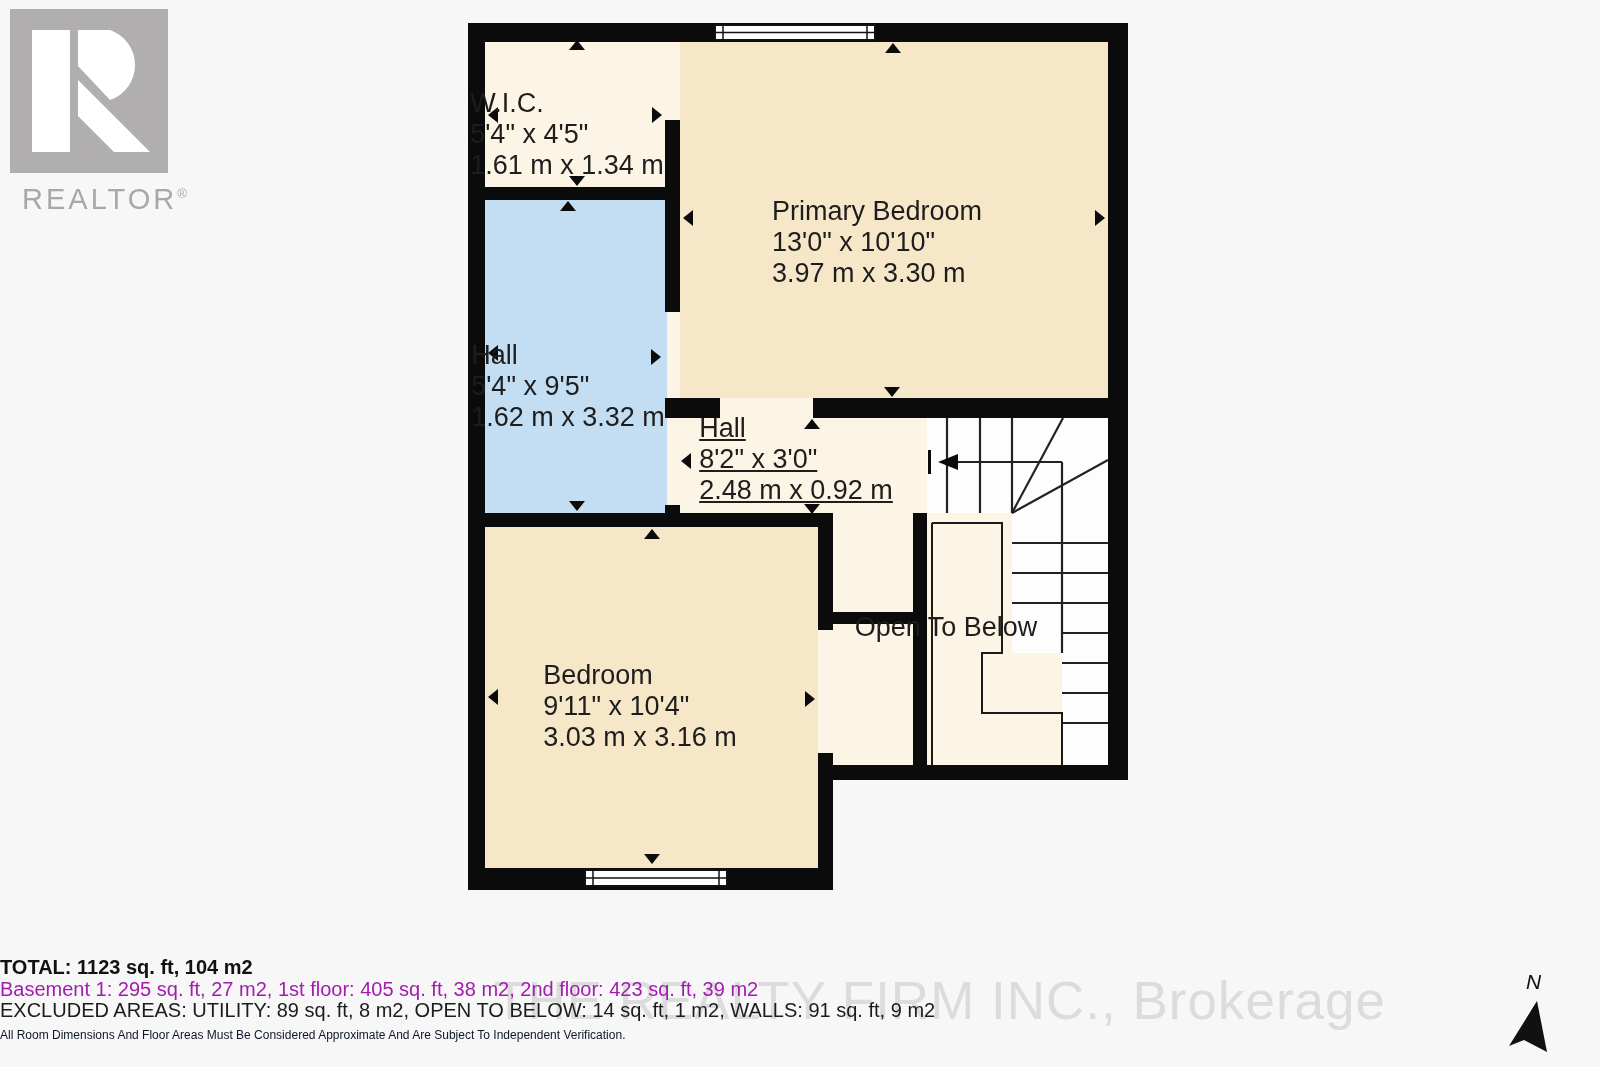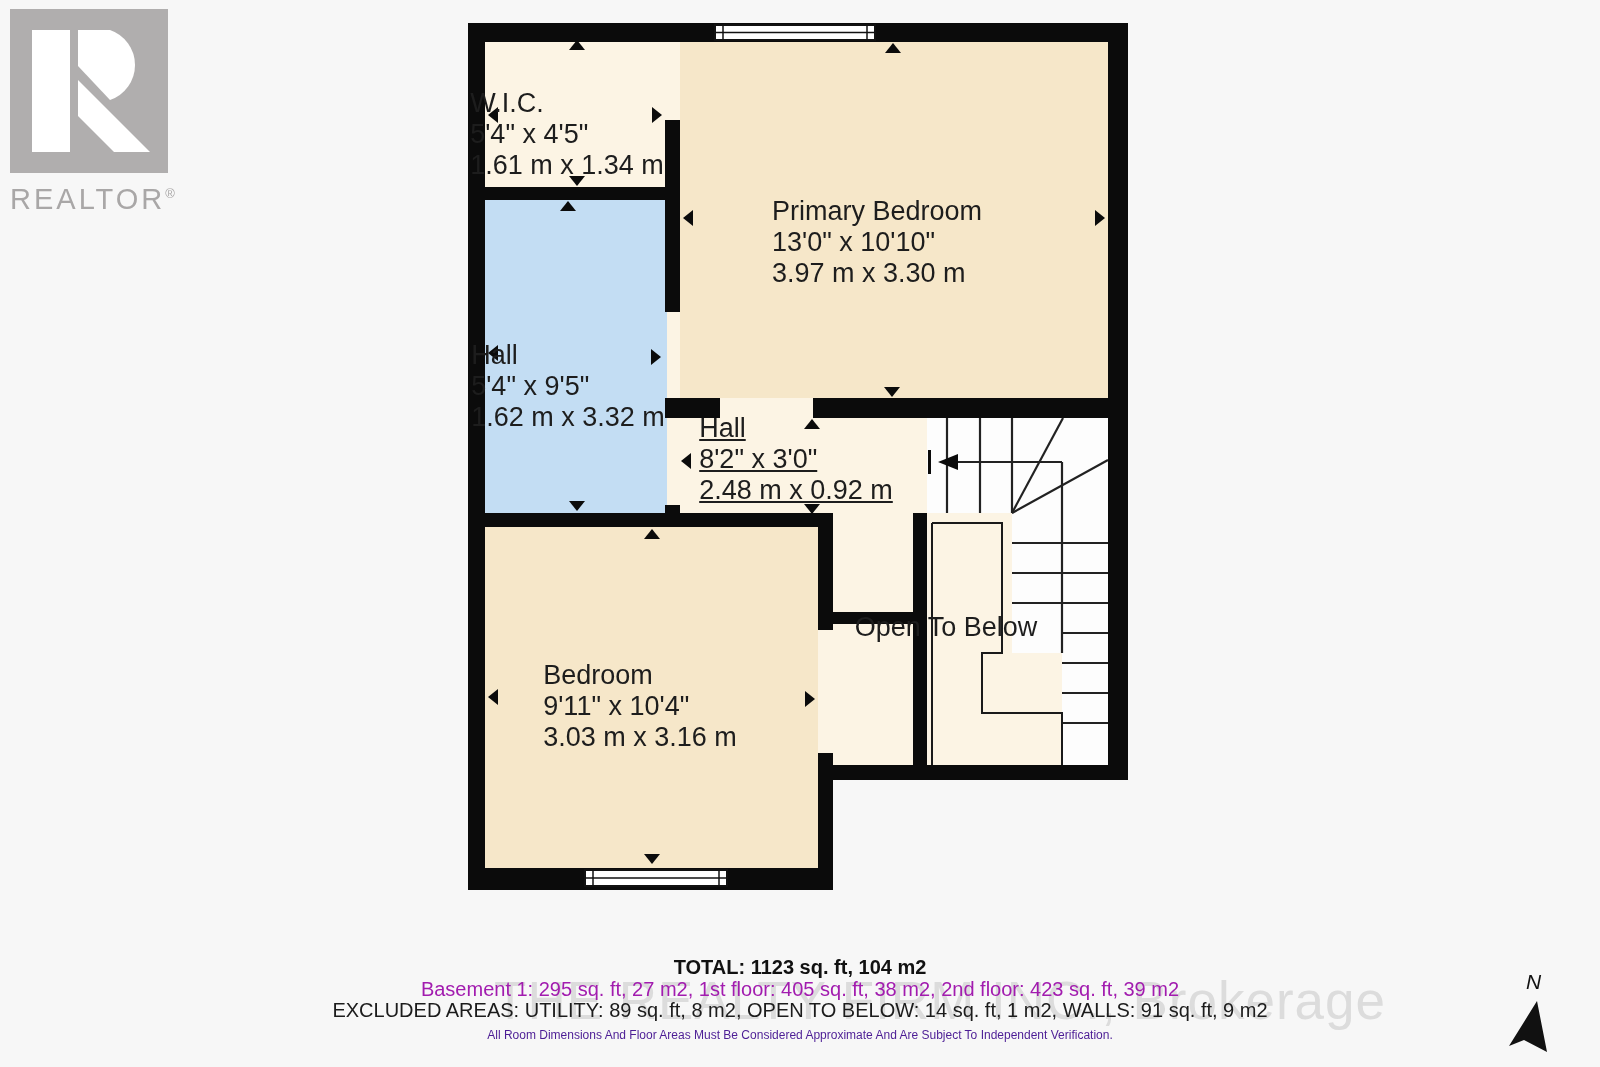--- a/index.html
+++ b/index.html
@@ -15,30 +15,30 @@
     text-align:left;font-size:27px;line-height:31px;color:#1d1d1d;
     white-space:nowrap;
   }
   .room-label .rname{font-size:27px;}
   .open-below-label{
     position:absolute;z-index:5;transform:translateX(-50%);
     font-size:27px;color:#1d1d1d;white-space:nowrap;
   }
   .logo-wrap{position:absolute;left:10px;top:9px;z-index:4;}
   .logo-text{
-    position:absolute;left:10px;top:183px;z-index:4;
+    position:absolute;left:22px;top:183px;z-index:4;
     font-size:29px;letter-spacing:3px;color:#a9a7a7;
     font-family:"Liberation Sans", sans-serif;
   }
   .logo-text sup{font-size:13px;}
-  .footer{position:absolute;left:0;width:1600px;text-align:center;z-index:6;}
+  .footer{position:absolute;left:0;width:1600px;z-index:6;}
   .footer.total{top:956px;font-size:20px;font-weight:bold;color:#111;}
   .footer.floors{top:978px;font-size:20px;color:#a21caf;}
   .footer.excluded{top:999px;font-size:20px;color:#1c1c1c;}
-  .footer.disclaimer{top:1028px;font-size:12px;color:#4c1d95;}
+  .footer.disclaimer{top:1028px;font-size:12px;color:#0f172a;}
   .watermark{
     position:absolute;top:970px;left:940px;transform:translateX(-50%);
     z-index:2;font-size:53px;color:#c6c6c6;opacity:0.55;white-space:nowrap;
     letter-spacing:1px;
   }
   .north-label{
     position:absolute;left:1526px;top:970px;z-index:5;
     font-size:21px;font-style:italic;color:#111;
   }
 </style>

